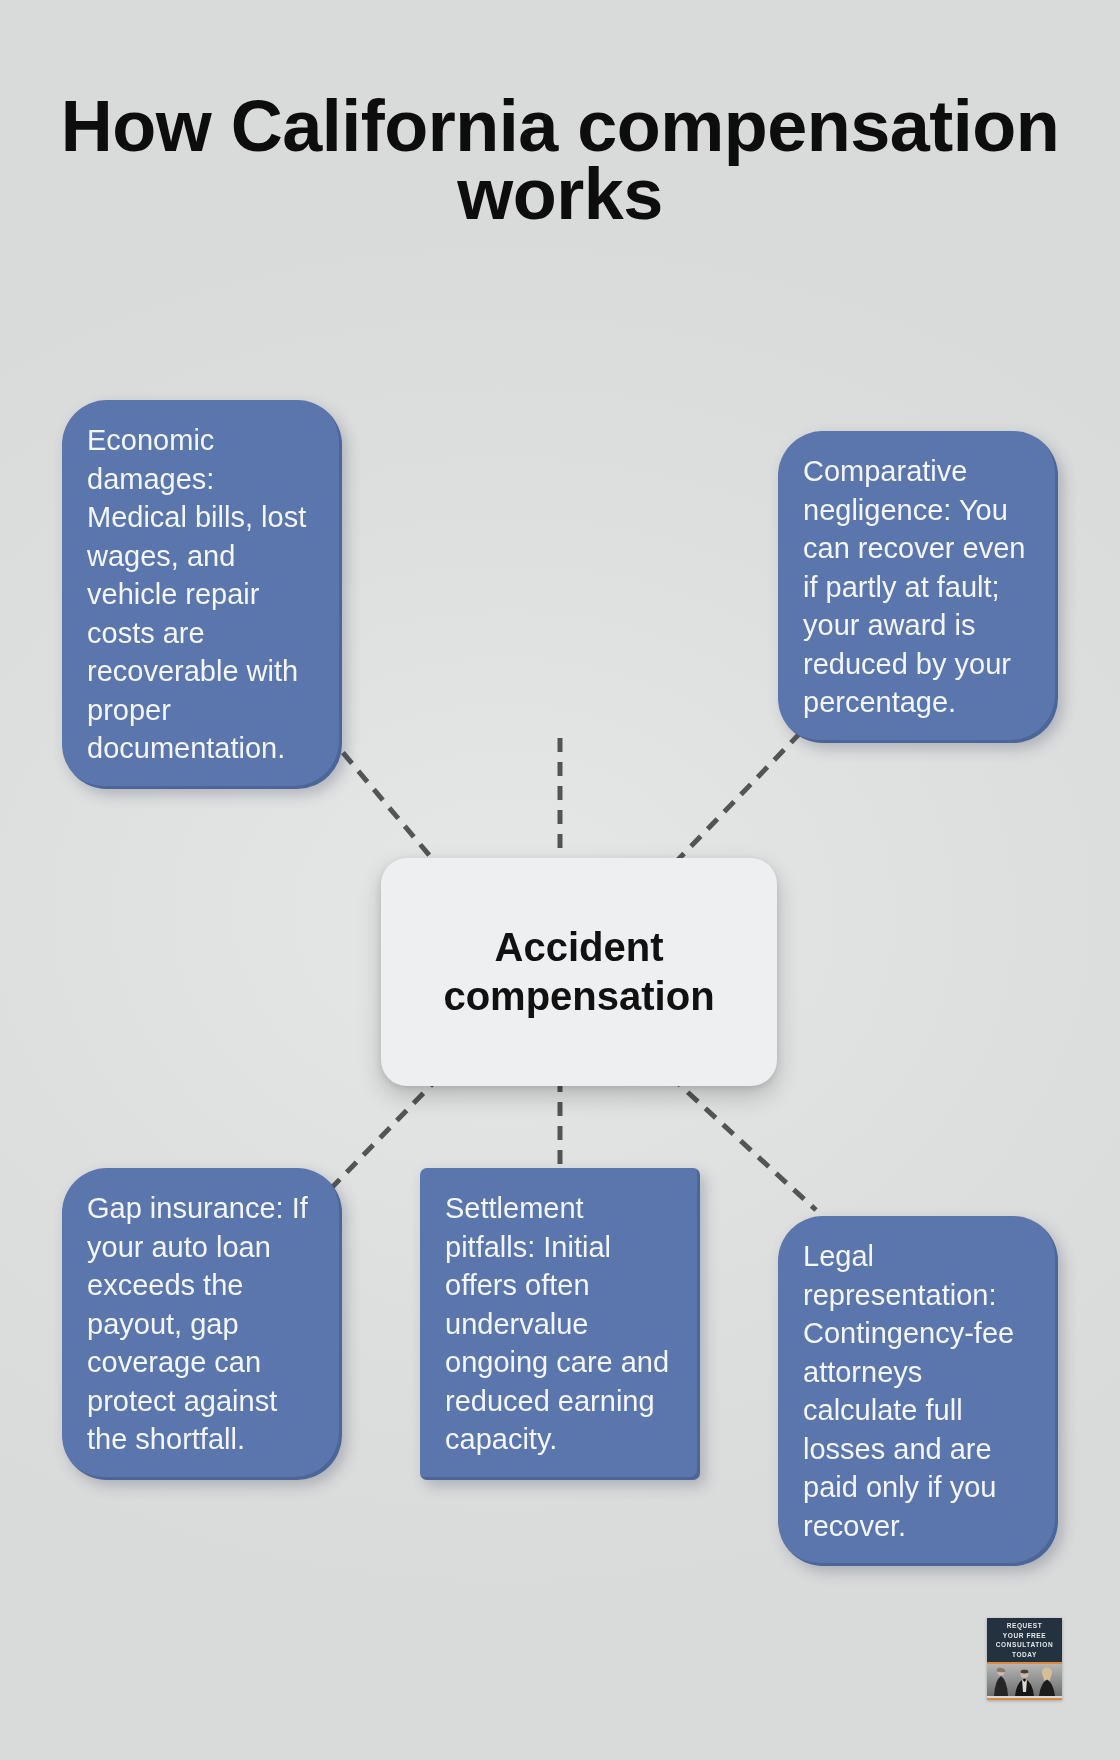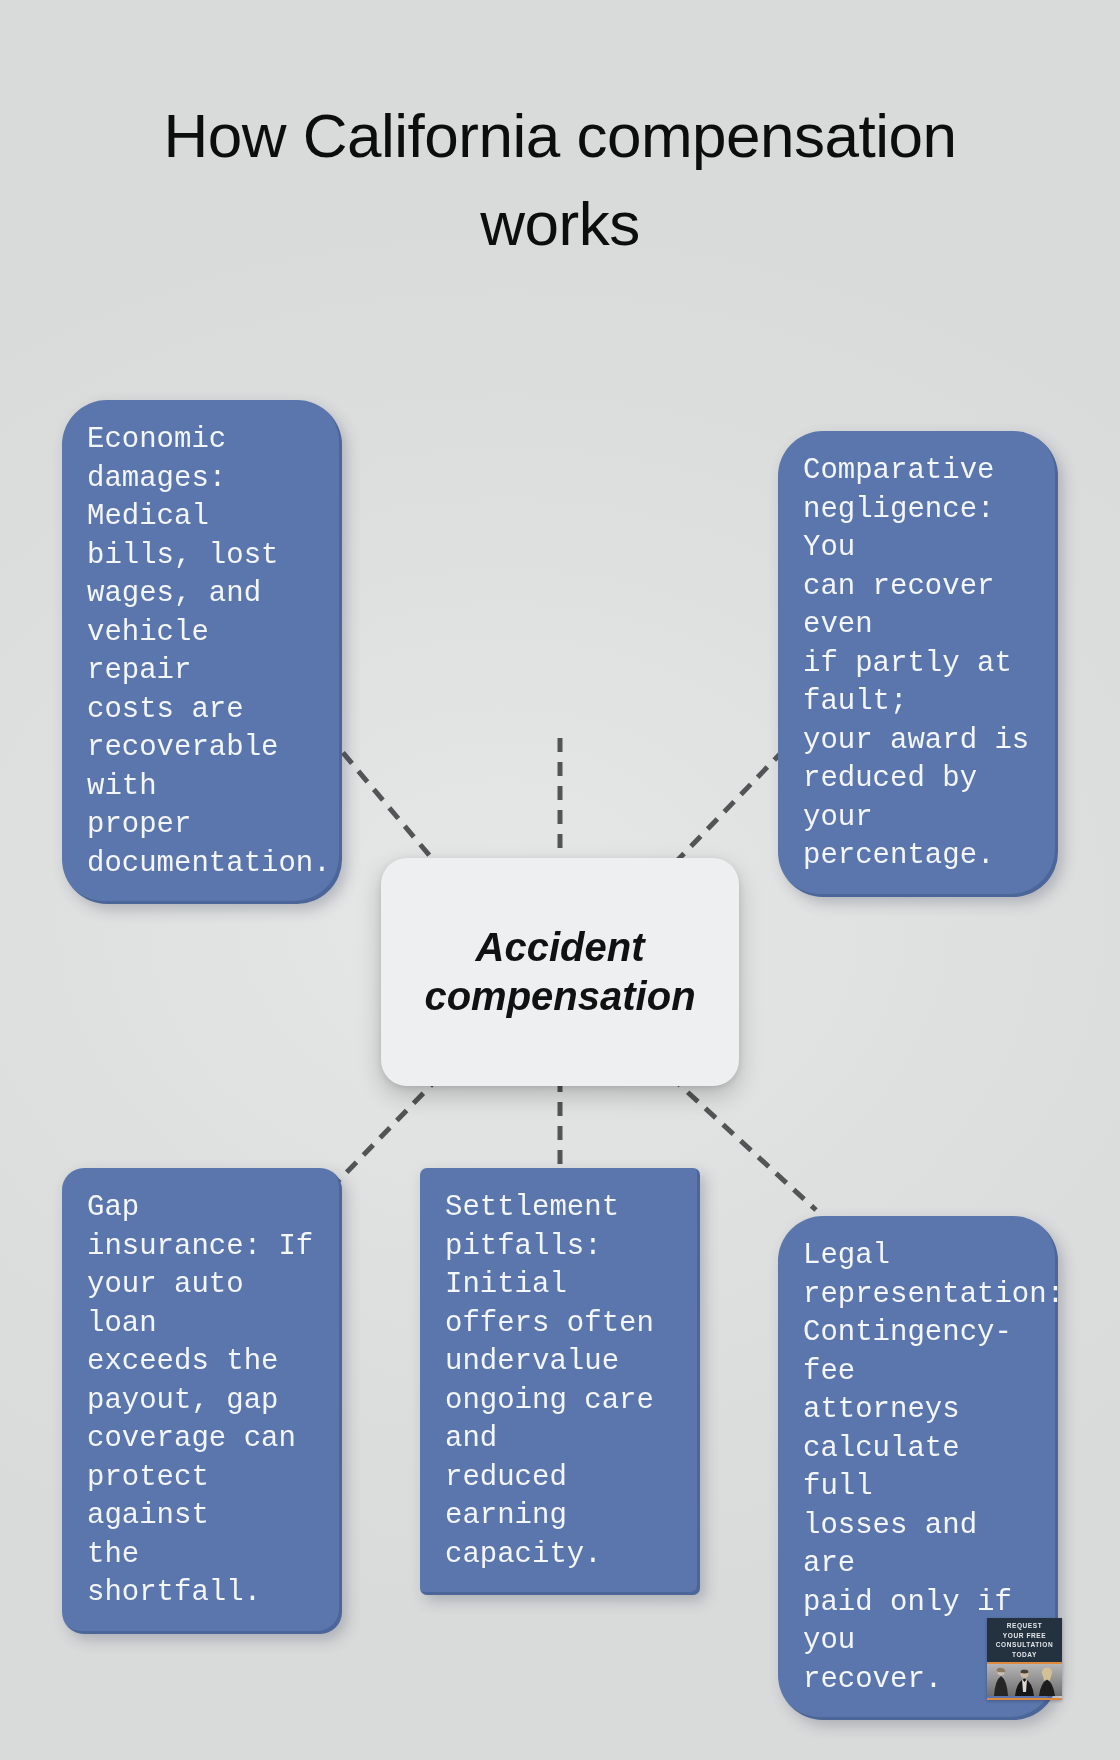--- a/index.html
+++ b/index.html
@@ -3,40 +3,38 @@
 <meta charset="utf-8">
 <style>
   html,body{margin:0;padding:0;}
   body{font-family:"Liberation Sans","DejaVu Sans",sans-serif;}
   #canvas{
     position:relative;width:1120px;height:1760px;overflow:hidden;
     background:radial-gradient(ellipse 900px 700px at 45% 52%, #e6e7e7 0%, #dddede 60%, #d9dada 100%);
   }
   #title{
     position:absolute;top:92px;left:0;width:1120px;
-    text-align:center;font-size:62px;line-height:88px;font-weight:400;
+    text-align:center;font-size:72px;line-height:68px;font-weight:700;
     color:#0d0d0d;white-space:pre-line;letter-spacing:-0.5px;
   }
   svg.connectors{position:absolute;left:0;top:0;z-index:1;}
   .card{
     position:absolute;width:280px;box-sizing:border-box;
     background:#5b76ad;border-radius:45px;
     padding:21px 16px 21px 25px;z-index:2;
     box-shadow:inset -3px -3px 0 rgba(25,45,85,0.22), 5px 6px 14px rgba(70,80,100,0.30);
-    font-family:Liberation Mono, monospace;
   }
   .card-text{
     color:#f3f6fa;font-size:29px;line-height:38.5px;white-space:pre-line;
   }
   #center-node{
-    position:absolute;left:381px;top:858px;width:358px;height:228px;
+    position:absolute;left:381px;top:858px;width:396px;height:228px;
     background:#edeff1;border-radius:26px;z-index:2;
     display:flex;align-items:center;justify-content:center;
     box-shadow:0 10px 24px rgba(0,0,0,0.20), 0 2px 6px rgba(0,0,0,0.10);
-    font-style:italic;
   }
   #center-node .center-text{
     font-size:40px;line-height:49px;font-weight:700;color:#111;
     text-align:center;white-space:pre-line;
   }
   #badge{
     position:absolute;left:987px;top:1618px;width:75px;height:82px;
     display:flex;flex-direction:column;z-index:3;
     box-shadow:0 1px 3px rgba(0,0,0,0.25);
   }
@@ -91,21 +89,21 @@
 your award is
 reduced by your
 percentage.</div>
   </div>
 
   <div id="center-node">
     <div class="center-text">Accident
 compensation</div>
   </div>
 
-  <div class="card" style="left:62px;top:1168px;border-radius:22px;">
+  <div class="card" style="left:62px;top:1168px;">
     <div class="card-text">Gap insurance: If
 your auto loan
 exceeds the
 payout, gap
 coverage can
 protect against
 the shortfall.</div>
   </div>
 
   <div class="card" style="left:420px;top:1168px;border-radius:7px;">

